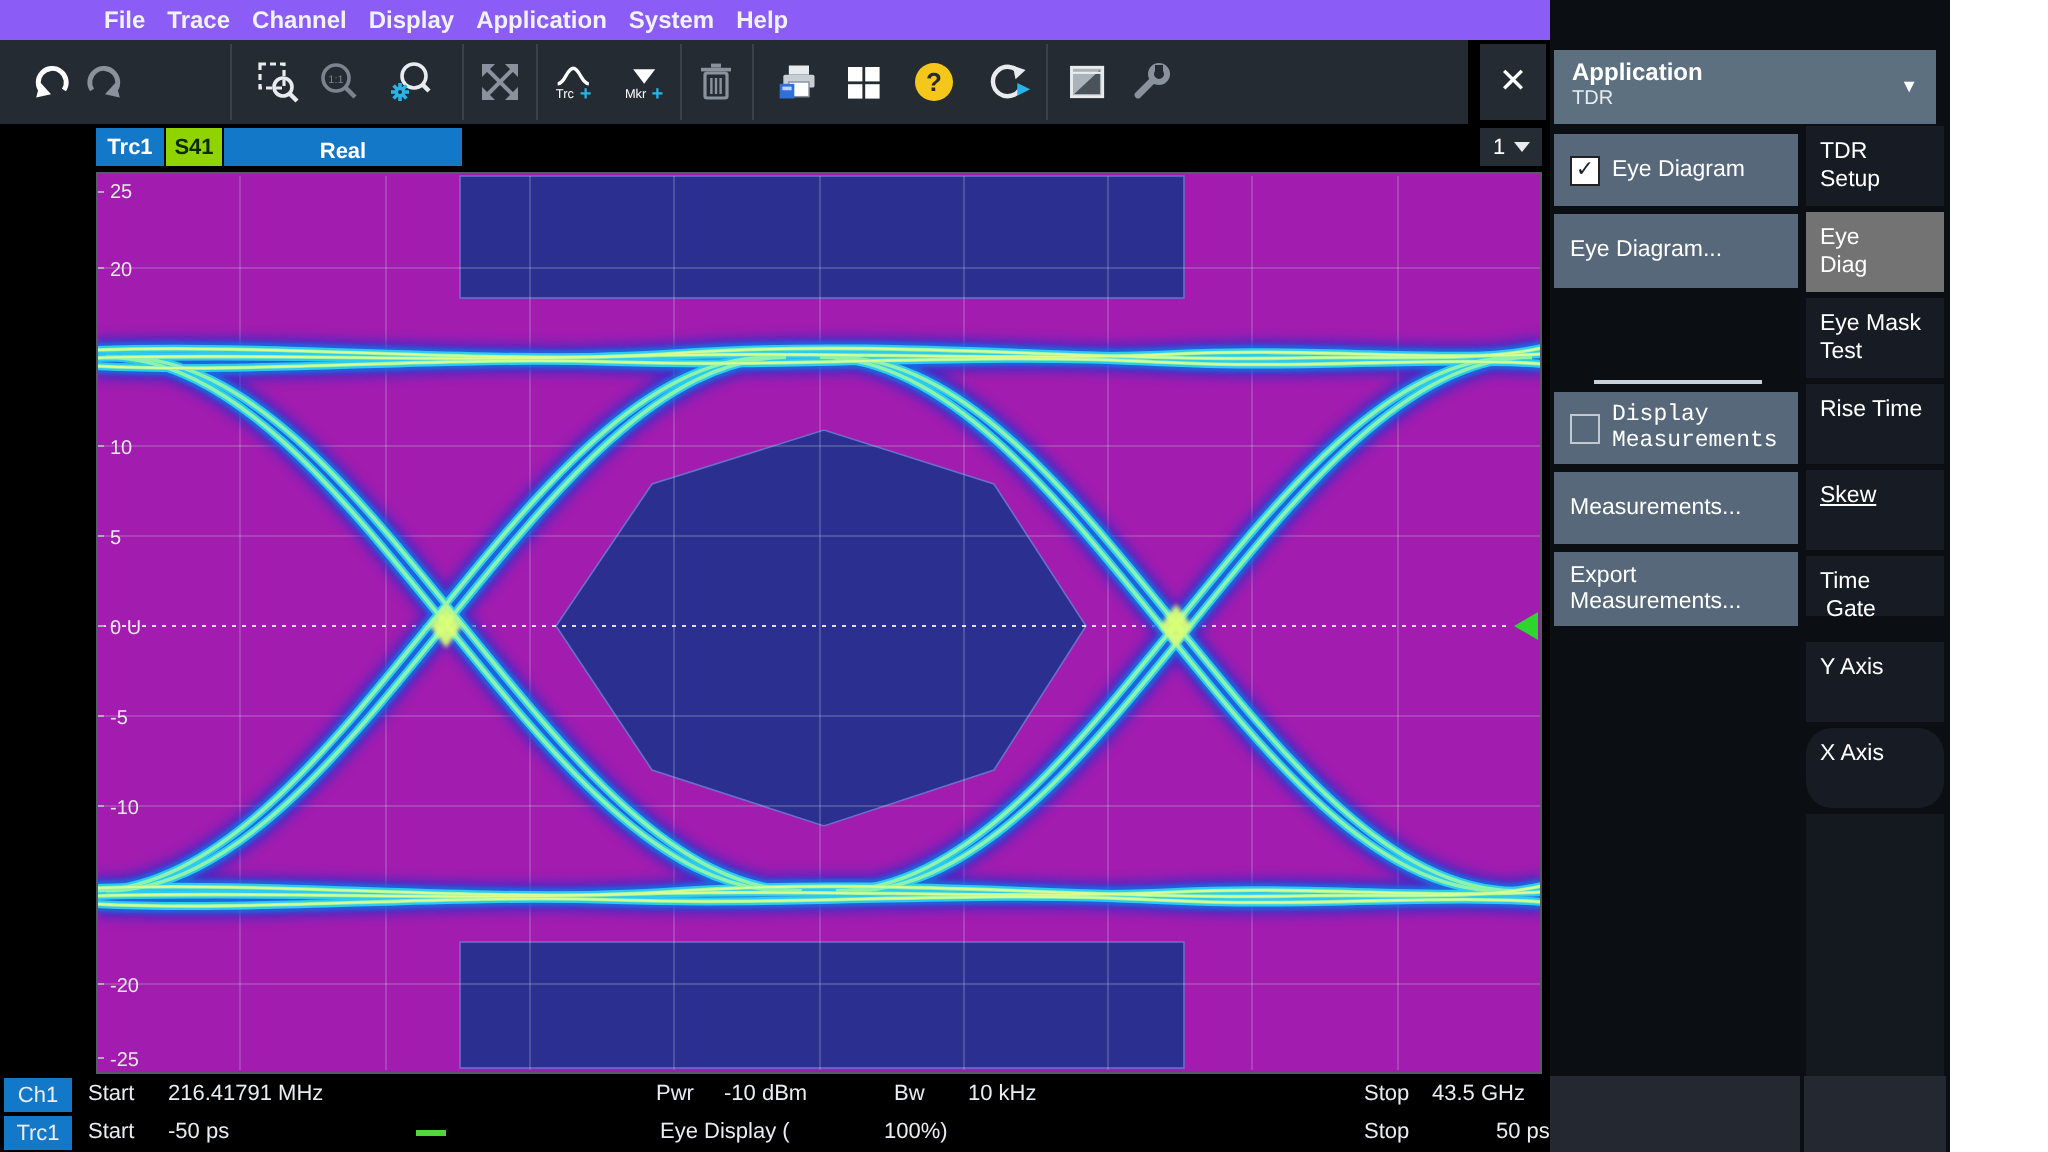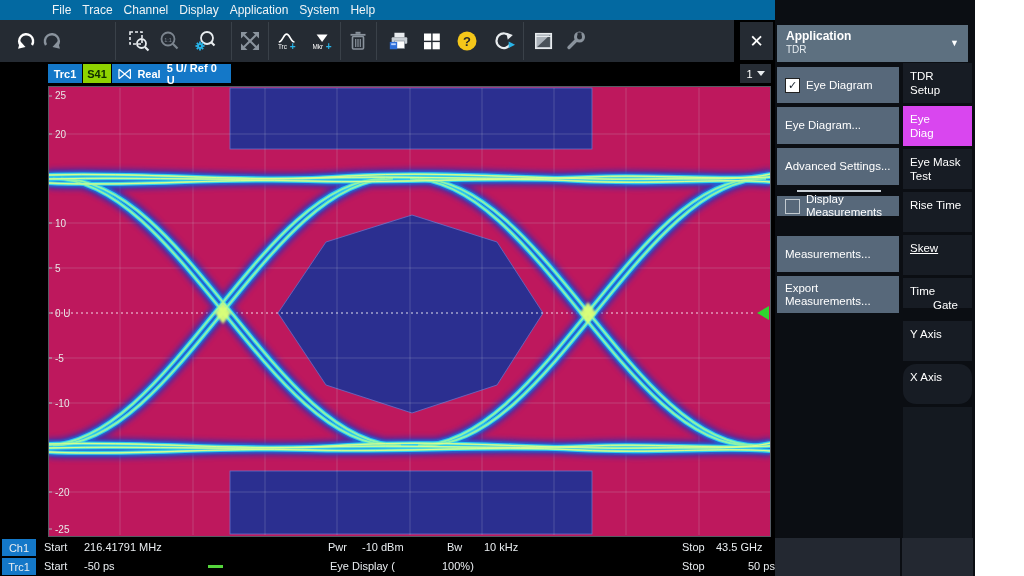--- a/index.html
+++ b/index.html
@@ -1,54 +1,54 @@
 <!DOCTYPE html>
 <html><head>
 <meta charset="utf-8">
 <style>
   html,body{margin:0;padding:0;background:#000;}
   .screen{position:relative;width:1024px;height:576px;background:#000;overflow:hidden;
           font-family:"Liberation Sans","DejaVu Sans",sans-serif;-webkit-font-smoothing:antialiased;}
   .abs{position:absolute;}
   
-  .menubar{left:0;top:0;width:975px;height:20px;background:#0369a1;display:flex;align-items:center;
-           padding-left:52px;gap:11px;box-sizing:border-box;}
+  .menubar{left:0;top:0;width:975px;height:20px;background:#8b5cf6;display:flex;align-items:center;
+           padding-left:52px;gap:11px;box-sizing:border-box;font-weight:bold;}
   .menu-item{color:#f0f3f5;font-size:12px;cursor:default;}
   
   .toolbar{left:0;top:20px;width:975px;height:42px;}
   .tb-bg{left:0;top:0;width:734px;height:42px;background:#252b33;}
   .tb-sep{top:2px;width:1px;height:38px;background:#3a4149;}
   .tb-btn{top:10px;width:22px;height:22px;display:flex;align-items:center;justify-content:center;}
   .tb-close{left:740px;top:2px;width:33px;height:38px;background:#252b33;color:#fff;
             font-size:17px;font-weight:bold;display:flex;align-items:center;justify-content:center;}
   
   .tracebar-seg{top:64px;height:19px;background:#1478c8;color:#fff;font-size:11px;font-weight:600;
                 display:flex;align-items:center;box-sizing:border-box;}
   .win-select{left:740px;top:64px;width:31px;height:19px;background:#262c34;color:#fff;font-size:11px;
               display:flex;align-items:center;justify-content:center;gap:4px;}
   .chev-dn{width:0;height:0;border-left:4px solid transparent;border-right:4px solid transparent;
            border-top:5px solid #e8ecef;}
   
-  .plot{left:48px;top:86px;width:723px;height:451px;background:#be185d;}
+  .plot{left:48px;top:86px;width:723px;height:451px;background:#a21caf;}
   
   .srow{left:0;width:773px;height:19px;background:#000;}
   .srow span{position:absolute;color:#e9edf0;font-size:11px;line-height:19px;white-space:nowrap;}
   .badge{position:absolute;left:2px;top:1px;width:34px;height:17px;background:#1478c8;color:#fff;
          font-size:11px;line-height:17px;text-align:center;}
   
   .panel{left:775px;top:0;width:200px;height:576px;background:#0b0e13;}
   .p-header{left:2px;top:25px;width:191px;height:37px;background:#5d7080;color:#fff;}
   .p-btn{left:2px;width:122px;background:#57687a;color:#fff;font-size:11.5px;line-height:13px;
          display:flex;align-items:center;padding:0 5px 0 8px;box-sizing:border-box;}
   .cb{width:13px;height:13px;background:#fff;border:1px solid #222;margin-right:6px;flex:0 0 auto;
       display:flex;align-items:center;justify-content:center;font-size:11px;font-weight:bold;color:#16202a;}
   .cb.empty{background:transparent;border:1px solid #c2cad0;}
   .tab{left:128px;width:69px;background:#171c24;color:#fff;font-size:11.5px;line-height:14px;
        padding:6px 0 0 7px;box-sizing:border-box;}
-  .tab.sel{background:#d946ef;}
+  .tab.sel{background:#737373;}
   .white-strip{left:975px;top:0;width:49px;height:576px;background:#fff;}
 </style>
 </head>
 <body>
 
 <div class="screen">
 
   <div class="abs menubar">
     <span class="menu-item">File</span>
     <span class="menu-item">Trace</span>
@@ -188,21 +188,21 @@
     </div>
     <div class="abs tb-close">✕</div>
   </div>
 
   <div class="abs tracebar-seg" style="left:48px;width:34px;justify-content:center;">
     <span>Trc1</span>
   </div>
   <div class="abs tracebar-seg" style="left:83px;width:28px;justify-content:center;background:#8fd300;color:#0e2b00;">
     <span>S41</span>
   </div>
-  <div class="abs tracebar-seg" style="left:112px;width:119px;gap:6px;padding:0 6px;">
+  <div class="abs tracebar-seg" style="left:112px;width:119px;gap:6px;padding:0 6px;flex-direction:column;">
     <svg width="14" height="12" viewBox="0 0 14 12">
       <path d="M1 1 L13 11 M13 1 L1 11 M1 1 L1 11 M13 1 L13 11" stroke="#fff" stroke-width="1.3" fill="none"></path>
     </svg>
     <span>Real</span>
     <span>5 U/ Ref 0 U</span>
   </div>
   <div class="abs win-select">
     <span>1</span>
     <span class="chev-dn"></span>
   </div>
@@ -349,25 +349,22 @@
       <div style="position:absolute;right:9px;top:13px;font-size:9px;">▼</div>
     </div>
 
     <div class="abs p-btn" style="top:67px;height:36px;">
       <span class="cb">✓</span>
       <span>Eye Diagram</span>
     </div>
     <div class="abs p-btn" style="top:107px;height:37px;">
       <span>Eye Diagram...</span>
     </div>
-    <div class="abs p-btn" style="top:148px;height:37px;">
-      <span>Advanced Settings...</span>
-    </div>
     <div class="abs" style="left:22px;top:190px;width:84px;height:2px;background:#c9d0d6;"></div>
-    <div class="abs p-btn" style="top:196px;height:20px;">
+    <div class="abs p-btn" style="top:196px;height:36px;font-family:Liberation Mono, monospace;">
       <span class="cb empty"></span>
       <span>Display Measurements</span>
     </div>
     <div class="abs p-btn" style="top:276px;height:37px;">
       <span>Export Measurements...</span>
     </div>
     <div class="abs p-btn" style="top:236px;height:36px;">
       <span>Measurements...</span>
     </div>
 
@@ -384,21 +381,21 @@
       <div>Test</div>
     </div>
     <div class="abs tab" style="top:192px;height:40px;">
       <div>Rise Time</div>
     </div>
     <div class="abs tab" style="top:235px;height:40px;text-decoration:underline;">
       <div>Skew</div>
     </div>
     <div class="abs tab" style="top:278px;height:30px;">
       <div>Time</div>
-      <div style="padding-left:3px;margin-left:20px;">Gate</div>
+      <div style="padding-left:3px;">Gate</div>
     </div>
     <div class="abs tab" style="top:321px;height:40px;">
       <div>Y Axis</div>
     </div>
     <div class="abs tab" style="top:364px;height:40px;border-radius:13px;">
       <div>X Axis</div>
     </div>
 
     <div class="abs" style="left:128px;top:407px;width:69px;height:131px;background:#141920;"></div>
     <div class="abs" style="left:0;top:538px;width:198px;height:38px;background:#232831;"></div>

